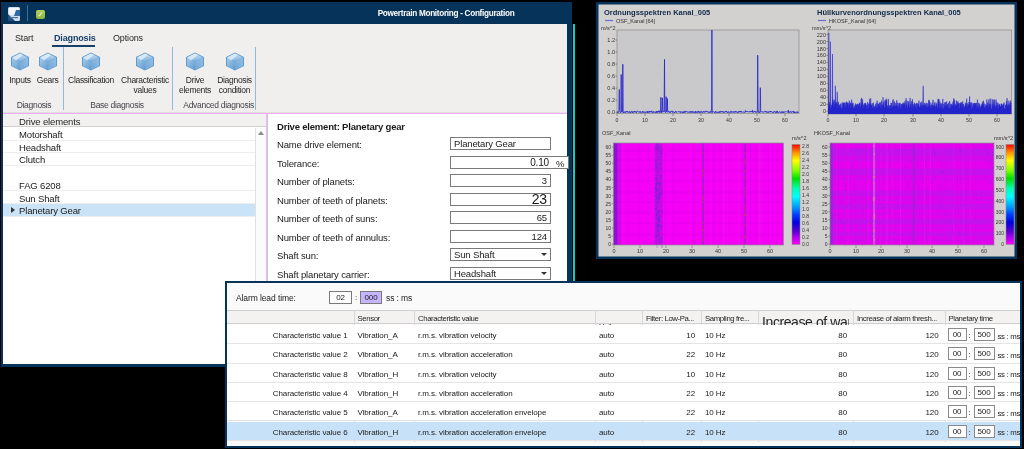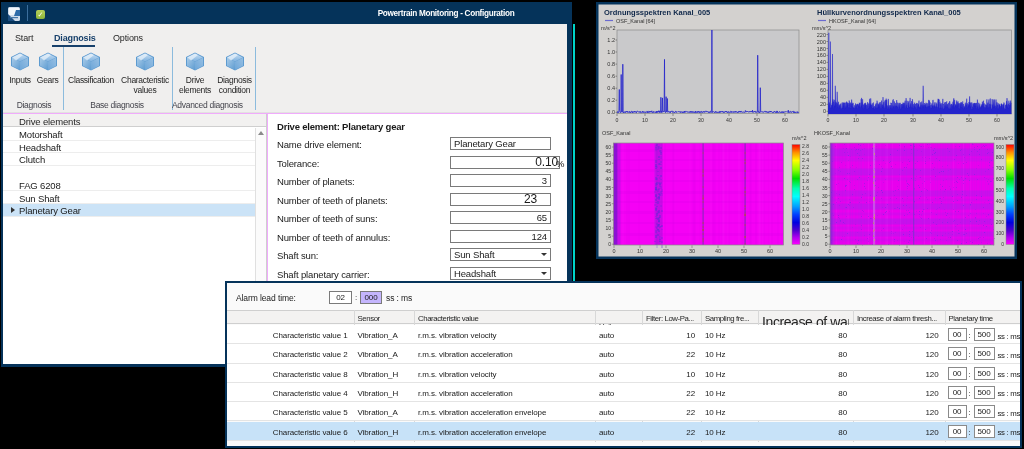--- a/index.html
+++ b/index.html
@@ -154,21 +154,21 @@
 </defs>
 <polygon points="10,0.5 19,5 19,14 10,18.5 1,14 1,5" fill="#5d9bd0"></polygon>
 <polygon points="10,1.5 18,5.5 10,9.5 2,5.5" fill="url(#ct)"></polygon>
 <polygon points="2,5.8 10,9.8 10,18 2,13.8" fill="url(#cl)"></polygon>
 <polygon points="18,5.8 10,9.8 10,18 18,13.8" fill="url(#cr)"></polygon>
 <polygon points="10,1.5 13,3 6,8.6 2,5.5" fill="#e8f2fa" opacity="0.75"></polygon>
 </svg></div>
           <div class="abs" style="left:198.5px;top:52px;width:66px;text-align:center;font-size:8.5px;letter-spacing:-0.3px;color:#262626;line-height:9.5px">Diagnosis<br>condition</div>
           <div class="abs" style="left:3px;top:76px;width:56px;text-align:center;font-size:8.5px;letter-spacing:-0.3px;color:#44444c">Diagnosis</div>
           <div class="abs" style="left:60px;top:76px;width:108px;text-align:center;font-size:8.5px;letter-spacing:-0.3px;color:#44444c">Base diagnosis</div>
-          <div class="abs" style="left:169px;top:76px;width:82px;text-align:left;font-size:8.5px;letter-spacing:-0.3px;color:#44444c">Advanced diagnosis</div>
+          <div class="abs" style="left:169px;top:76px;width:82px;text-align:right;font-size:8.5px;letter-spacing:-0.3px;color:#44444c">Advanced diagnosis</div>
         </div>
         <div class="abs" style="left:0;top:90px;width:264px;height:250px;background:#fff;border-right:1px solid #cfcfcf">
           <div class="abs" style="left:0;top:0;width:263px;height:13px;background:#f2f1f0;border-bottom:1px solid #cfcfcf">
             <span class="ui" style="position:absolute;left:16px;top:1.5px;color:#262626">Drive elements</span>
           </div>
           <div class="abs" style="left:0;top:14.0px;width:252px;height:12.7px;background:#fff;border-bottom:1px solid #ededed">
             <span class="ui" style="position:absolute;left:16px;top:1px">Motorshaft</span>
           </div>
           <div class="abs" style="left:0;top:26.7px;width:252px;height:12.7px;background:#fff;border-bottom:1px solid #ededed">
             <span class="ui" style="position:absolute;left:16px;top:1px">Headshaft</span>
@@ -187,26 +187,26 @@
           </div>
           <div class="abs" style="left:8px;top:93.2px;width:0;height:0;border-left:4px solid #333;border-top:3px solid transparent;border-bottom:3px solid transparent"></div>
           <div class="abs" style="left:252px;top:14px;width:11px;height:236px;background:#fbfbfb;border-left:1px solid #e0e0e0"></div>
           <div class="abs" style="left:255px;top:17px;width:0;height:0;border-bottom:4px solid #8a8a8a;border-left:3.5px solid transparent;border-right:3.5px solid transparent"></div>
         </div>
         <div class="abs ui" style="left:265px;top:90px;width:299px;height:250px;background:#fff">
           <div class="abs" style="left:9px;top:6.5px;font-weight:bold;font-size:9.5px;letter-spacing:-0.2px">Drive element: Planetary gear</div>
           <div class="abs" style="left:9px;top:25.0px">Name drive element:</div>
           <div class="abs" style="left:182px;top:23.0px;width:101px;height:13px;background:#fff;border:1px solid #7a7a7a;font-size:9.5px;letter-spacing:-0.15px;text-align:left;padding-left:3px;line-height:11.5px">Planetary Gear</div>
           <div class="abs" style="left:9px;top:43.5px">Tolerance:</div>
-          <div class="abs" style="left:182px;top:41.5px;width:110px;height:13px;background:#fff;border:1px solid #7a7a7a;font-size:12px;letter-spacing:-0.15px;text-align:right;padding-right:1px;line-height:11.5px">0.10</div>
+          <div class="abs" style="left:182px;top:41.5px;width:119px;height:13px;background:#fff;border:1px solid #7a7a7a;font-size:10px;letter-spacing:-0.15px;text-align:right;padding-right:19px;line-height:11.5px">0.10</div>
           <div class="abs" style="left:288px;top:43.5px">%</div>
           <div class="abs" style="left:9px;top:62.0px">Number of planets:</div>
           <div class="abs" style="left:182px;top:60.0px;width:101px;height:13px;background:#fff;border:1px solid #7a7a7a;font-size:9.5px;letter-spacing:-0.15px;text-align:right;padding-right:3px;line-height:11.5px">3</div>
           <div class="abs" style="left:9px;top:80.5px">Number of teeth of planets:</div>
-          <div class="abs" style="left:182px;top:78.5px;width:101px;height:13px;background:#fff;border:1px solid #7a7a7a;font-size:12px;letter-spacing:-0.15px;text-align:right;padding-right:13px;line-height:11.5px">23</div>
+          <div class="abs" style="left:182px;top:78.5px;width:101px;height:13px;background:#fff;border:1px solid #7a7a7a;font-size:14px;letter-spacing:-0.15px;text-align:right;padding-right:3px;line-height:11.5px">23</div>
           <div class="abs" style="left:9px;top:99.0px">Number of teeth of suns:</div>
           <div class="abs" style="left:182px;top:97.0px;width:101px;height:13px;background:#fff;border:1px solid #7a7a7a;font-size:9.5px;letter-spacing:-0.15px;text-align:right;padding-right:3px;line-height:11.5px">65</div>
           <div class="abs" style="left:9px;top:117.5px">Number of teeth of annulus:</div>
           <div class="abs" style="left:182px;top:115.5px;width:101px;height:13px;background:#fff;border:1px solid #7a7a7a;font-size:9.5px;letter-spacing:-0.15px;text-align:right;padding-right:3px;line-height:11.5px">124</div>
           <div class="abs" style="left:9px;top:136.0px">Shaft sun:</div>
           <div class="abs" style="left:182px;top:134.0px;width:101px;height:13px;background:#fff;border:1px solid #7a7a7a;font-size:9.5px;letter-spacing:-0.15px;text-align:left;padding-left:3px;line-height:11.5px">Sun Shaft</div>
           <div class="abs" style="left:273px;top:139.0px;width:0;height:0;border-top:3.5px solid #333;border-left:3.5px solid transparent;border-right:3.5px solid transparent"></div>
           <div class="abs" style="left:9px;top:154.5px">Shaft planetary carrier:</div>
           <div class="abs" style="left:182px;top:152.5px;width:101px;height:13px;background:#fff;border:1px solid #7a7a7a;font-size:9.5px;letter-spacing:-0.15px;text-align:left;padding-left:3px;line-height:11.5px">Headshaft</div>
           <div class="abs" style="left:273px;top:157.5px;width:0;height:0;border-top:3.5px solid #333;border-left:3.5px solid transparent;border-right:3.5px solid transparent"></div>

